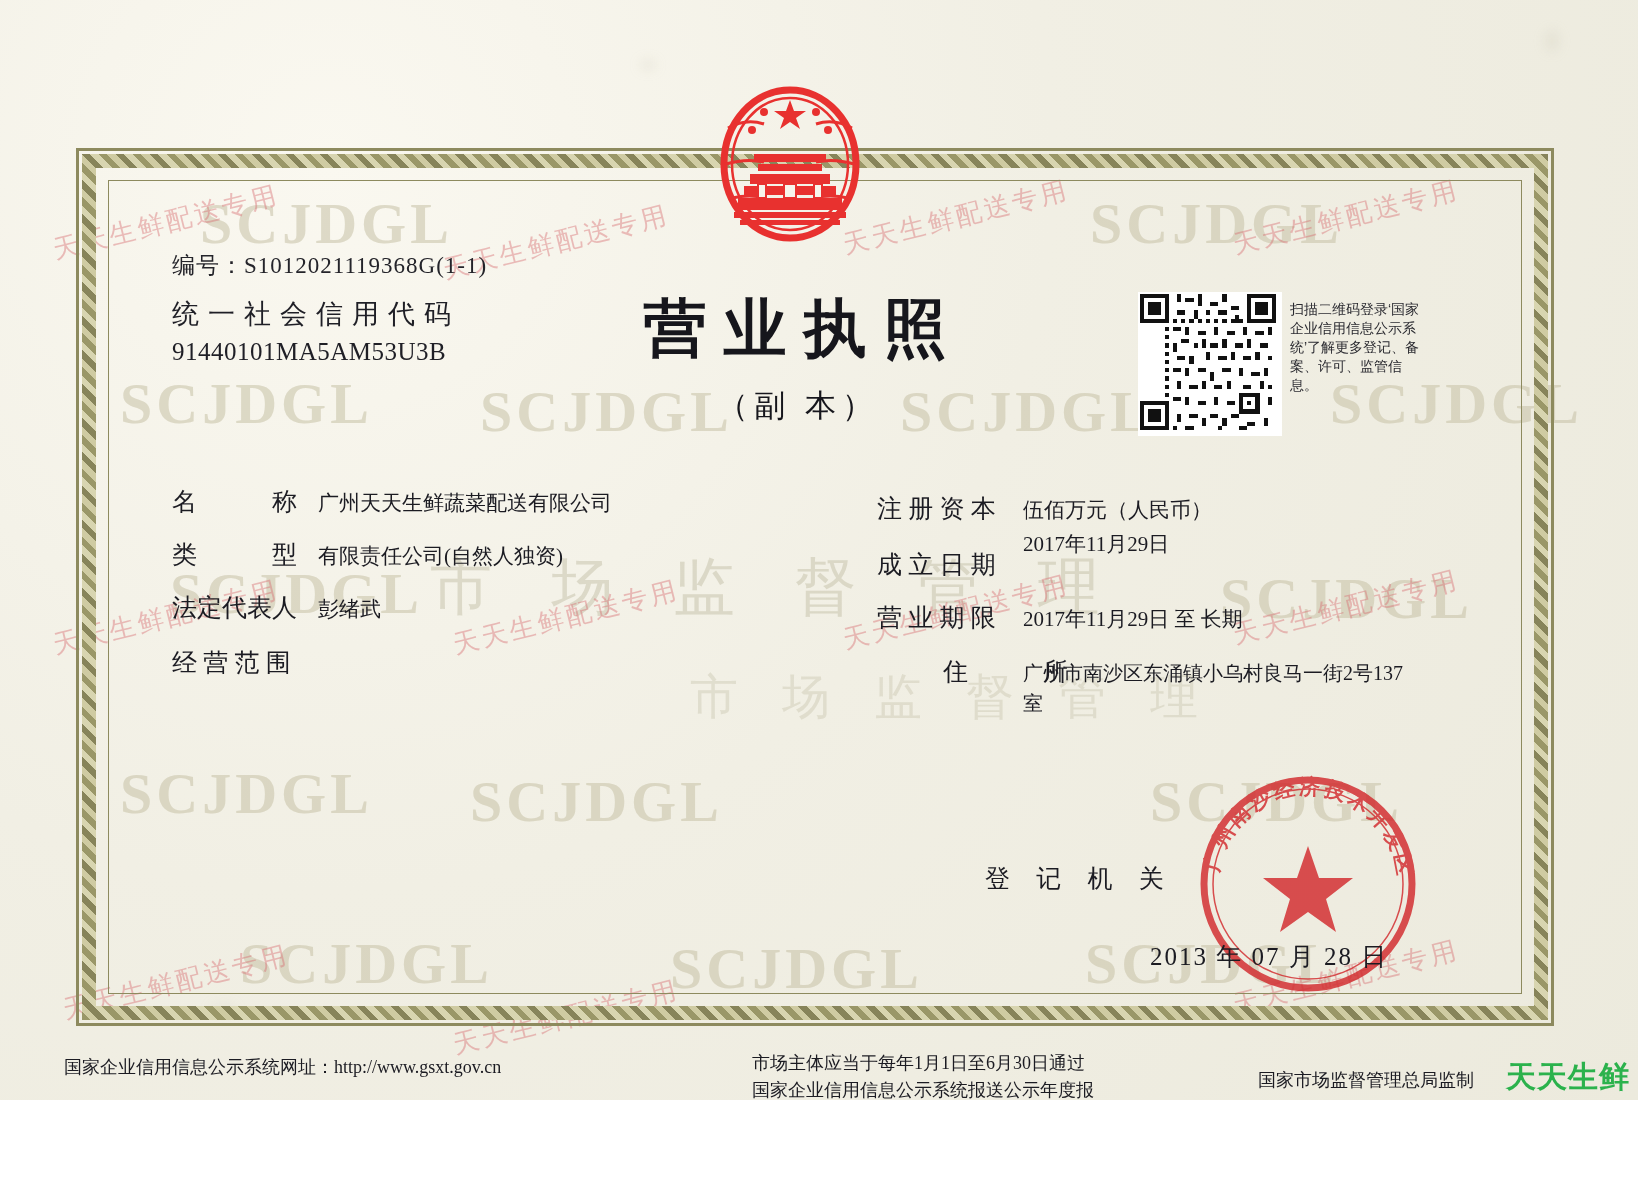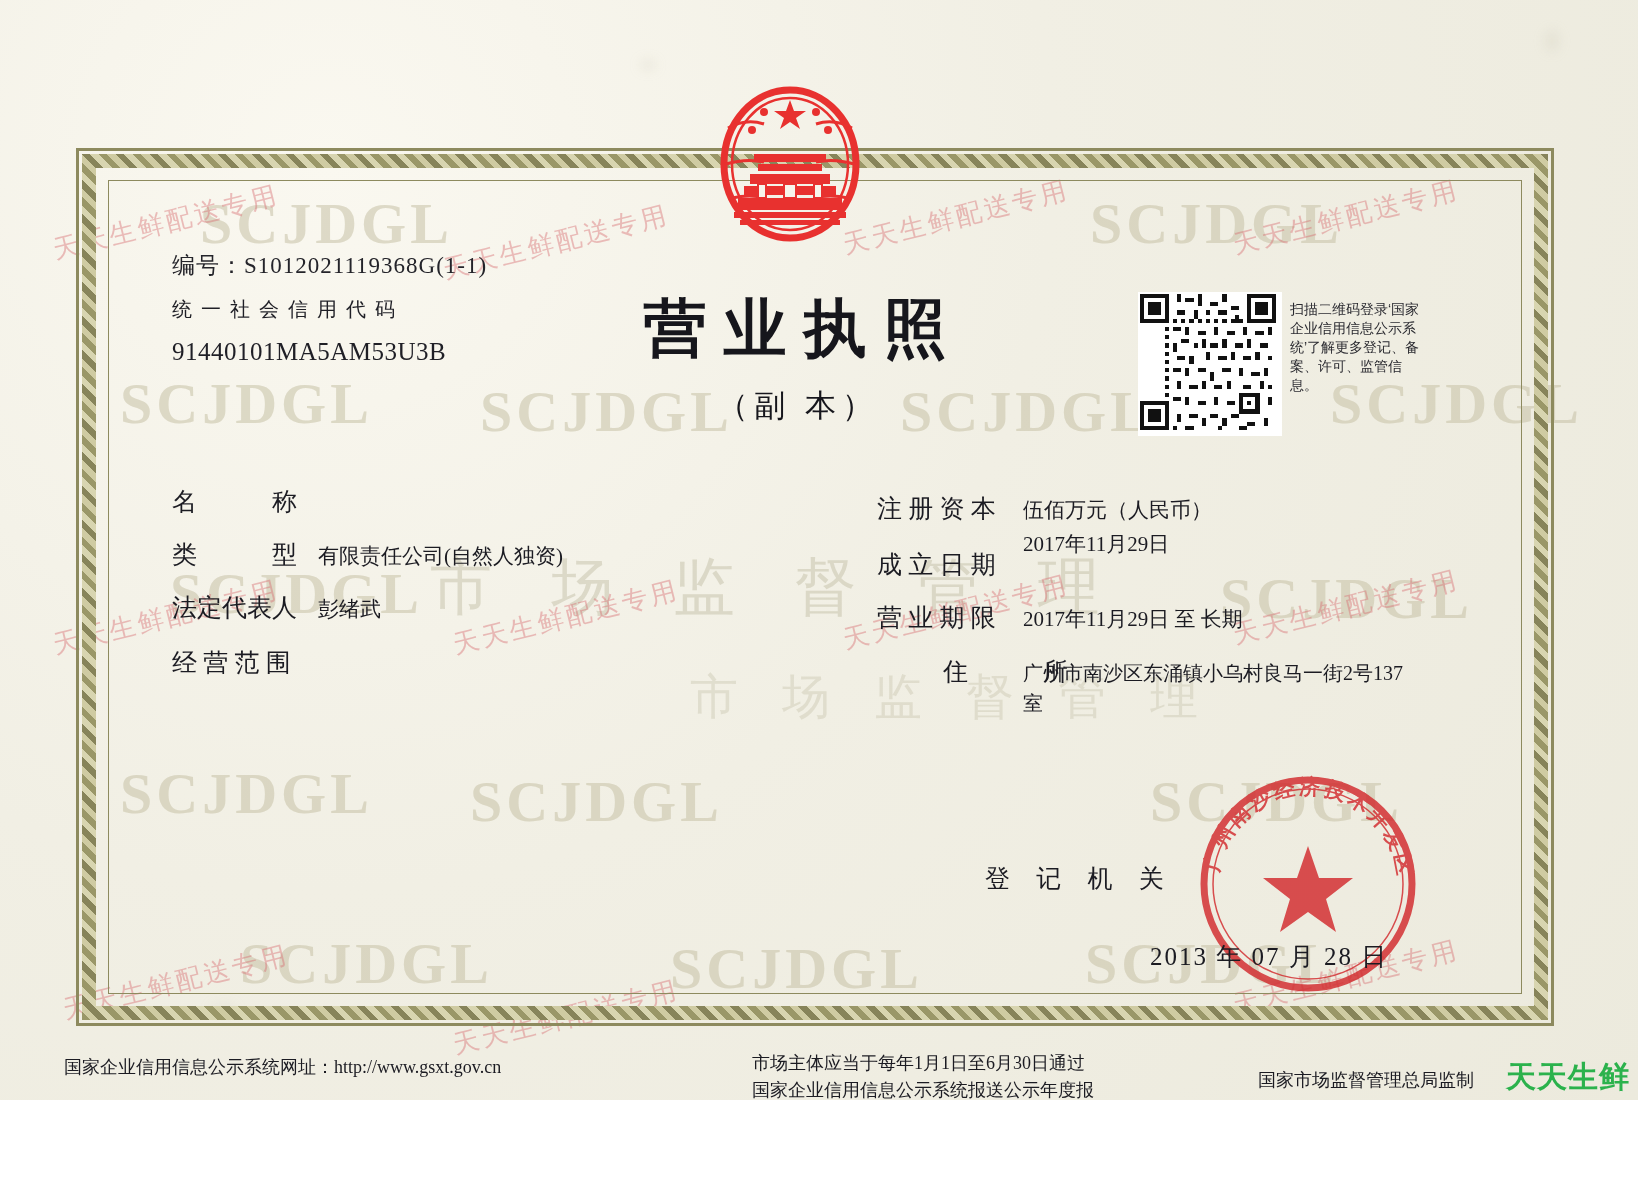--- a/index.html
+++ b/index.html
@@ -111,21 +111,21 @@
     left: 172px;
     top: 250px;
     font-size: 23px;
     color: #24242a;
     letter-spacing: 1px;
   }
   .uscc-label {
     position: absolute;
     left: 172px;
     top: 296px;
-    font-size: 20px;
+    font-size: 27px;
     letter-spacing: 9px;
     color: #1f1f26;
     text-align: center;
   }
   .uscc-value {
     position: absolute;
     left: 172px;
     top: 338px;
     font-size: 25px;
     letter-spacing: 0.5px;
@@ -476,20 +476,21 @@
         <rect x="8" y="32" width="1" height="1"></rect>
           <rect x="11" y="32" width="2" height="1"></rect>
         <rect x="19" y="32" width="1" height="1"></rect>
           <rect x="24" y="32" width="2" height="1"></rect>
       </g>
     </svg>
   </div>
   <div class="qr-note">扫描二维码登录‘国家企业信用信息公示系统’了解更多登记、备案、许可、监管信息。</div>
 
   <div class="fld-label" style="left:172px;top:485px;">名　　　称</div>
+  <div class="fld-value" style="left:318px;top:488px;">广州天天生鲜蔬菜配送有限公司</div>
 
   <div class="fld-label" style="left:172px;top:538px;">类　　　型</div>
   <div class="fld-value" style="left:318px;top:541px;">有限责任公司(自然人独资)</div>
 
   <div class="fld-label" style="left:172px;top:591px;">法定代表人</div>
   <div class="fld-value" style="left:318px;top:594px;">彭绪武</div>
 
   <div class="fld-label" style="left:172px;top:646px;">经 营 范 围</div>
 
   <div class="fld-label" style="left:877px;top:492px;text-align:right;">注 册 资 本</div>

